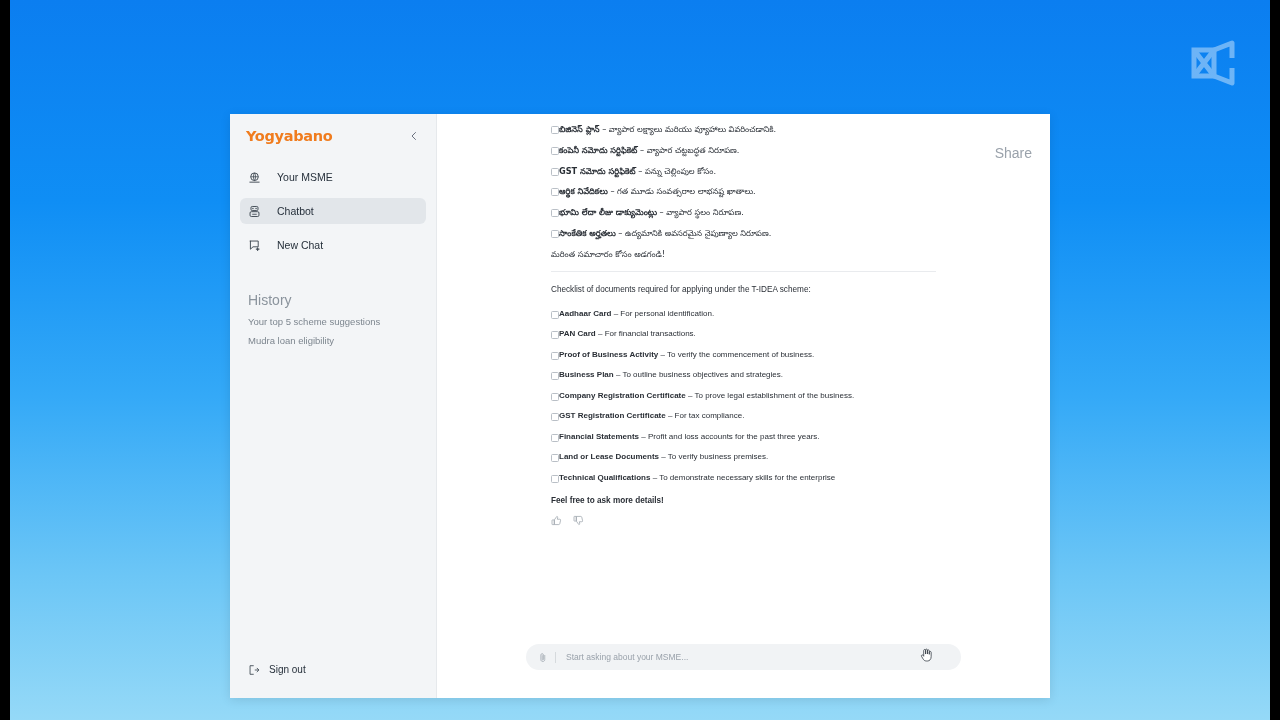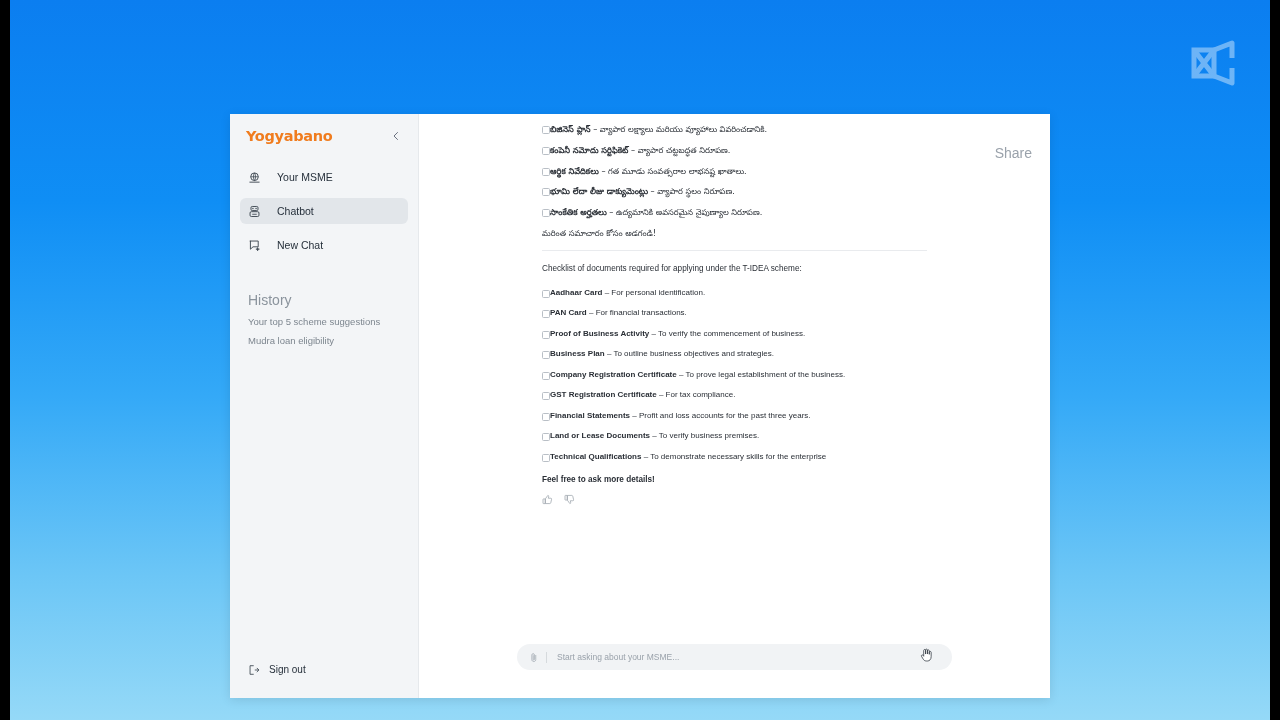--- a/index.html
+++ b/index.html
@@ -33,21 +33,21 @@
     left: 230px; top: 114px;
     width: 820px; height: 584px;
     background: #ffffff;
     display: flex;
     overflow: hidden;
     box-shadow: 0 2px 10px rgba(0,0,0,0.10);
   }
 
   
   #sidebar {
-    width: 189px;
+    width: 207px;
     height: 100%;
     background: #f3f5f7;
     border-right: 1px solid #e6e9ec;
     display: flex;
     flex-direction: column;
     padding: 0;
     position: relative;
   }
   .brand-row {
     display: flex; align-items: center; justify-content: space-between;
@@ -286,20 +286,24 @@
       <div class="msg">
 
         <div>
           <div class="ck-row">
             <div class="ck-box"></div>
             <div class="ck-text te"><b>బిజినెస్ ప్లాన్</b><span> – వ్యాపార లక్ష్యాలు మరియు వ్యూహాలు వివరించడానికి.</span></div>
           </div>
           <div class="ck-row">
             <div class="ck-box"></div>
             <div class="ck-text te"><b>కంపెనీ నమోదు సర్టిఫికెట్</b><span> – వ్యాపార చట్టబద్ధత నిరూపణ.</span></div>
+          </div>
+          <div class="ck-row">
+            <div class="ck-box"></div>
+            <div class="ck-text te"><b>GST నమోదు సర్టిఫికెట్</b><span> – పన్ను చెల్లింపుల కోసం.</span></div>
           </div>
           <div class="ck-row">
             <div class="ck-box"></div>
             <div class="ck-text te"><b>ఆర్థిక నివేదికలు</b><span> – గత మూడు సంవత్సరాల లాభనష్ట ఖాతాలు.</span></div>
           </div>
           <div class="ck-row">
             <div class="ck-box"></div>
             <div class="ck-text te"><b>భూమి లేదా లీజు డాక్యుమెంట్లు</b><span> – వ్యాపార స్థలం నిరూపణ.</span></div>
           </div>
           <div class="ck-row">

